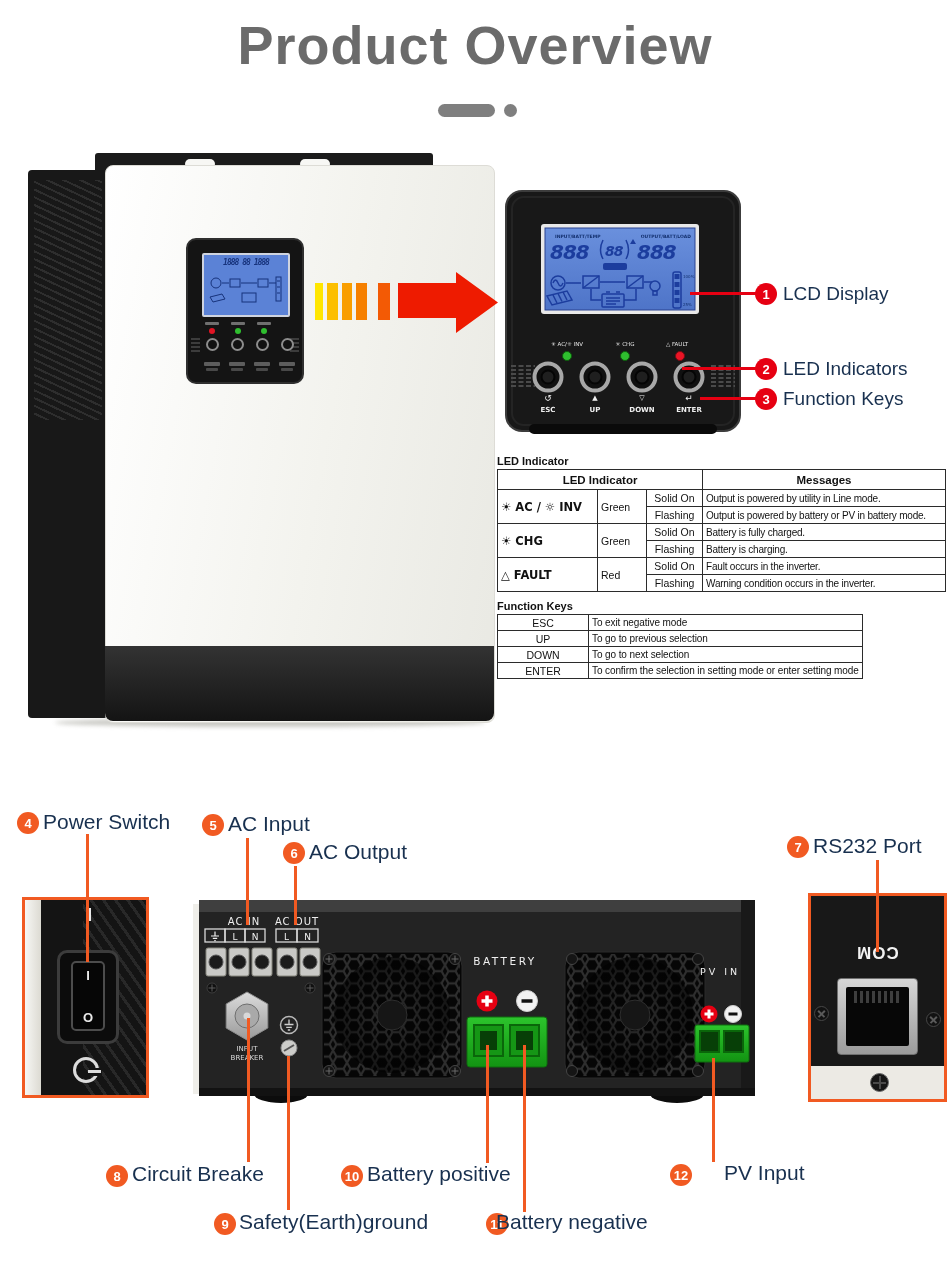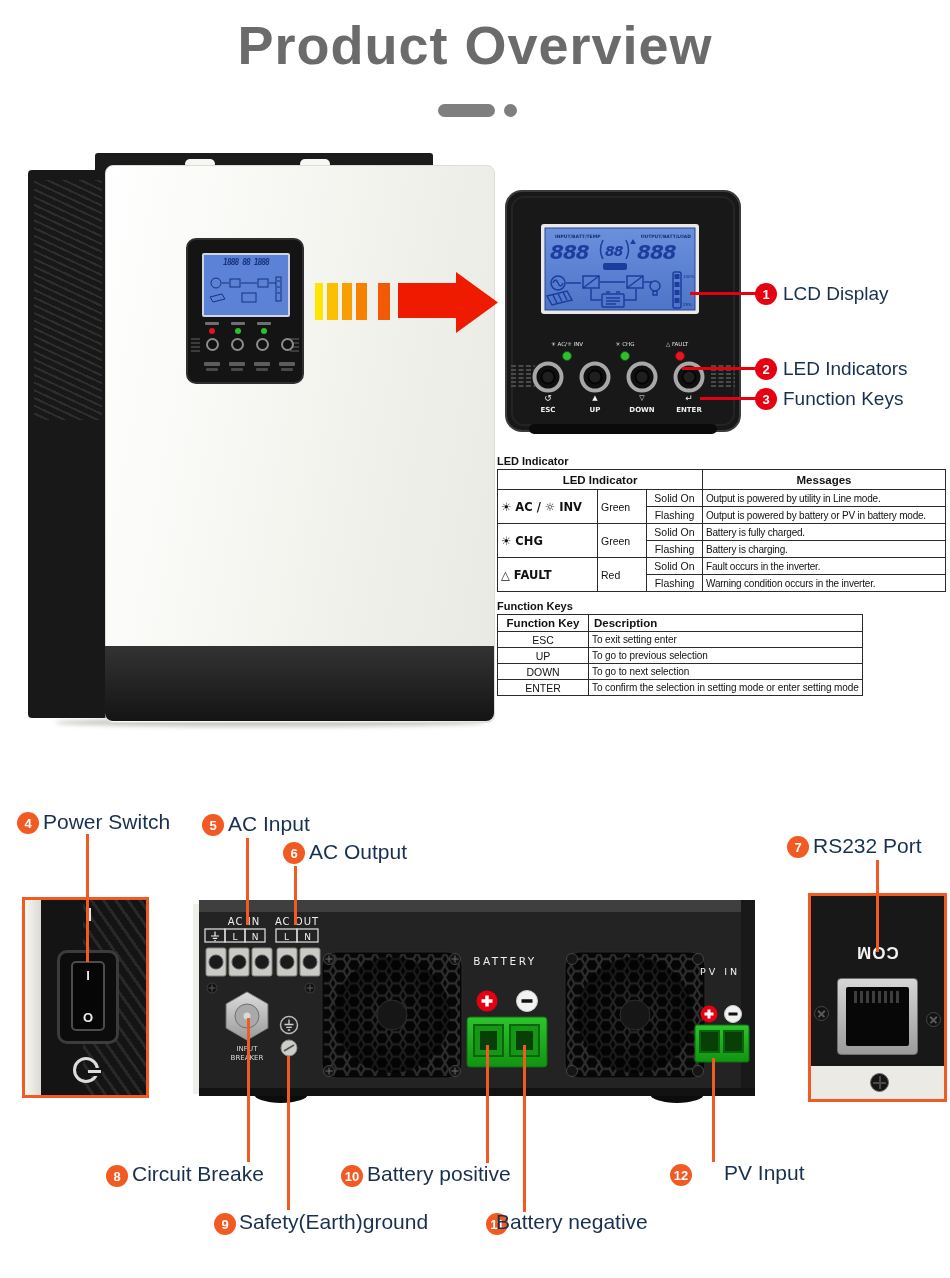--- a/index.html
+++ b/index.html
@@ -318,27 +318,23 @@
   </tbody>
     </table>
 
   <div class="sec-label" style="left:497px;top:600px;">Function Keys</div>
   <table class="spec" style="left:497px;top:614px;width:365px;">
     <colgroup>
         <col style="width:91px">
         <col style="width:274px">
       </colgroup>
     <tbody>
-        <tr style="height:17px;">
-      <td class="hd">Function Key</td>
-      <td class="hd" style="text-align:left;padding-left:5px;">Description</td>
-    </tr>
     <tr style="height:16px;">
       <td class="fk">ESC</td>
-      <td class="fd">To exit setting enter</td>
+      <td class="fd">To exit negative mode</td>
     </tr>
     <tr style="height:16px;">
       <td class="fk">UP</td>
       <td class="fd">To go to previous selection</td>
     </tr>
     <tr style="height:16px;">
       <td class="fk">DOWN</td>
       <td class="fd">To go to next selection</td>
     </tr>
     <tr style="height:16px;">

